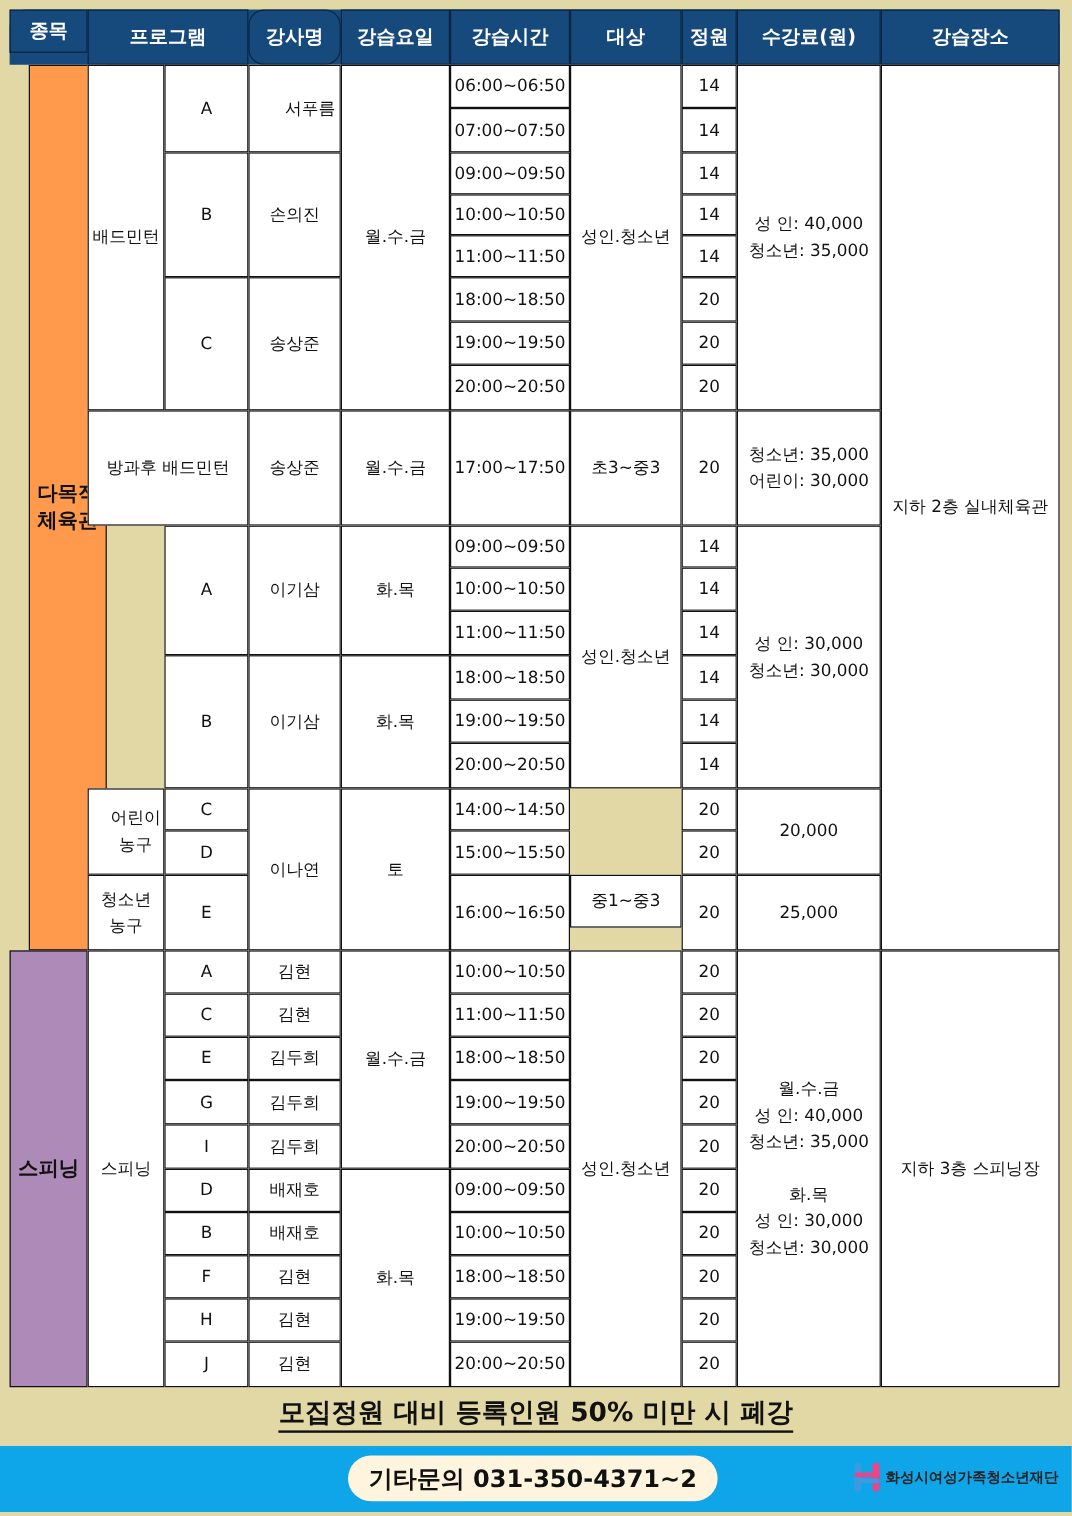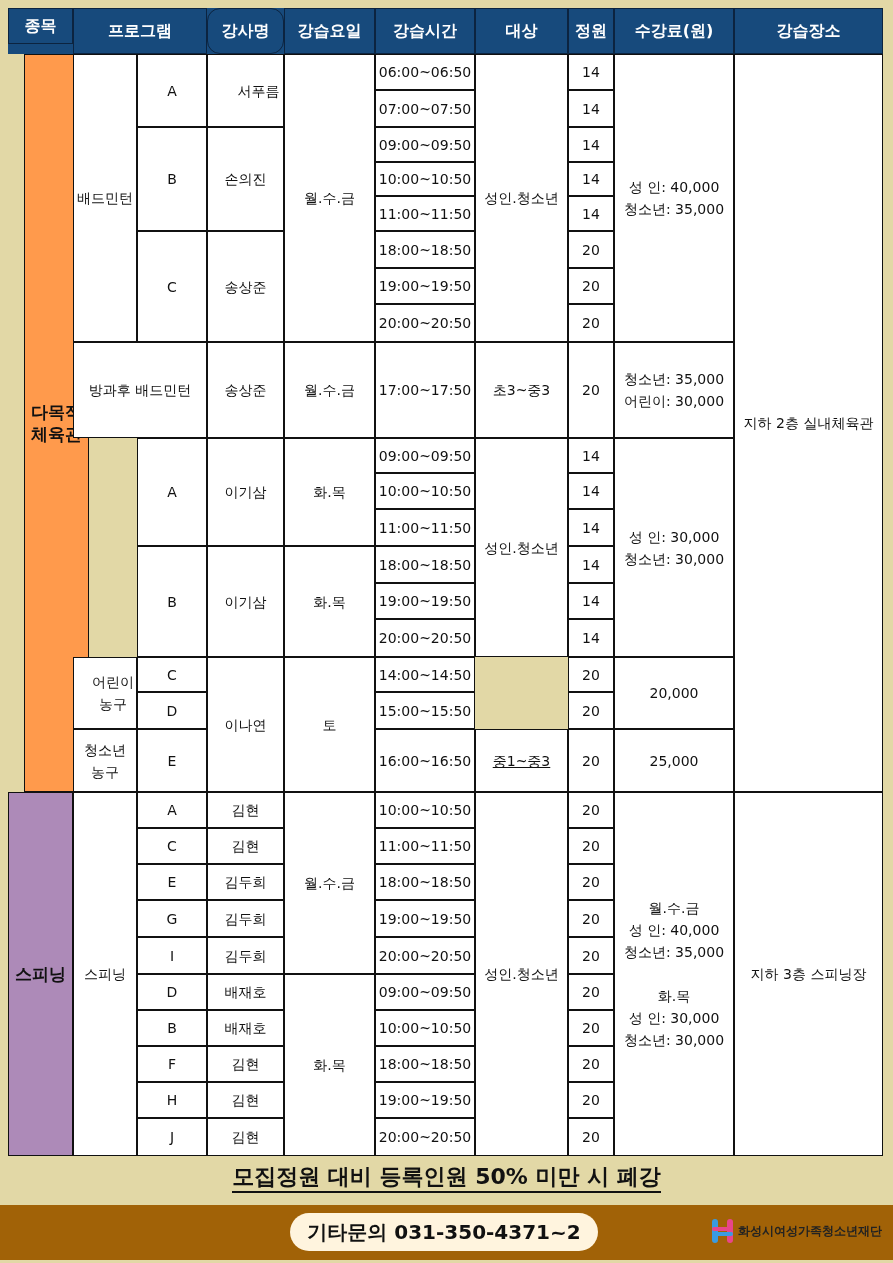--- a/index.html
+++ b/index.html
@@ -5,21 +5,21 @@
   html,body{margin:0;padding:0;}
   body{width:893px;height:1263px;background:#e2d8a6;position:relative;overflow:hidden;font-family:"DejaVu Sans","Liberation Sans",sans-serif;color:#111;}
   #tbl{position:absolute;left:8px;top:8px;width:875px;height:1148px;}
   .c{position:absolute;box-sizing:border-box;border:1.5px solid #111;background:#fff;display:flex;align-items:center;justify-content:center;text-align:center;font-size:14px;line-height:22px;white-space:pre-line;}
   .h{background:#174a7c;color:#fff;font-weight:bold;font-size:16px;border-color:#0c2440;}
   .gym{background:#ff9a4c;font-weight:bold;font-size:17px;}
   .spin{background:#ad8ab8;font-weight:bold;font-size:17px;}
   #hdrcap{position:absolute;left:0;top:0;width:875px;height:46px;background:#174a7c;border-radius:14px 14px 0 0;}
   #notice{position:absolute;left:0;top:1162px;width:893px;text-align:center;font-size:22px;font-weight:bold;}
   #notice span{border-bottom:2px solid #111;padding-bottom:2px;}
-  #footer{position:absolute;left:0;top:1205px;width:893px;height:55px;background:#a16207;}
+  #footer{position:absolute;left:0;top:1205px;width:893px;height:55px;background:#0ea5e9;}
   #pill{position:absolute;left:290px;top:8px;width:308px;height:38px;border-radius:19px;background:#fff4de;display:flex;align-items:center;justify-content:center;font-size:20px;font-weight:bold;}
   #org{position:absolute;left:712px;top:14px;display:flex;align-items:center;font-size:12px;font-weight:bold;color:#222;}
   #logo{width:22px;height:24px;margin-right:4px;position:relative;}
   #logo i{position:absolute;display:block;border-radius:3px;}
 </style>
 </head>
 <body>
 
 <div id="tbl">
   <div id="hdrcap"></div>
@@ -98,21 +98,21 @@
     <div class="c" style="left: 65px; width: 64px; top: 721px; height: 63px;">청소년
 농구</div>
     <div class="c" style="left: 129px; width: 70px; top: 649px; height: 35px;">C</div>
     <div class="c" style="left: 129px; width: 70px; top: 684px; height: 37px;">D</div>
     <div class="c" style="left: 129px; width: 70px; top: 721px; height: 63px;">E</div>
     <div class="c" style="left: 199px; width: 77px; top: 649px; height: 135px;">이나연</div>
     <div class="c" style="left: 276px; width: 91px; top: 649px; height: 135px;">토</div>
     <div class="c" style="left: 367px; width: 100px; top: 649px; height: 35px;">14:00~14:50</div>
     <div class="c" style="left: 367px; width: 100px; top: 684px; height: 37px;">15:00~15:50</div>
     <div class="c" style="left: 367px; width: 100px; top: 721px; height: 63px;">16:00~16:50</div>
-    <div class="c" style="left: 467px; width: 93px; top: 721px; height: 63px; text-decoration: underline;">중1~중3</div>
+    <div class="c" style="left: 467px; width: 93px; top: 721px; height: 44px;">중1~중3</div>
     <div class="c" style="left: 560px; width: 46px; top: 649px; height: 35px;">20</div>
     <div class="c" style="left: 560px; width: 46px; top: 684px; height: 37px;">20</div>
     <div class="c" style="left: 560px; width: 46px; top: 721px; height: 63px;">20</div>
     <div class="c" style="left: 606px; width: 120px; top: 649px; height: 72px;">20,000</div>
     <div class="c" style="left: 606px; width: 120px; top: 721px; height: 63px;">25,000</div>
     <div class="c" style="left: 65px; width: 64px; top: 784px; height: 364px;">스피닝</div>
     <div class="c" style="left: 129px; width: 70px; top: 784px; height: 36px;">A</div>
     <div class="c" style="left: 199px; width: 77px; top: 784px; height: 36px;">김현</div>
     <div class="c" style="left: 367px; width: 100px; top: 784px; height: 36px;">10:00~10:50</div>
     <div class="c" style="left: 560px; width: 46px; top: 784px; height: 36px;">20</div>

